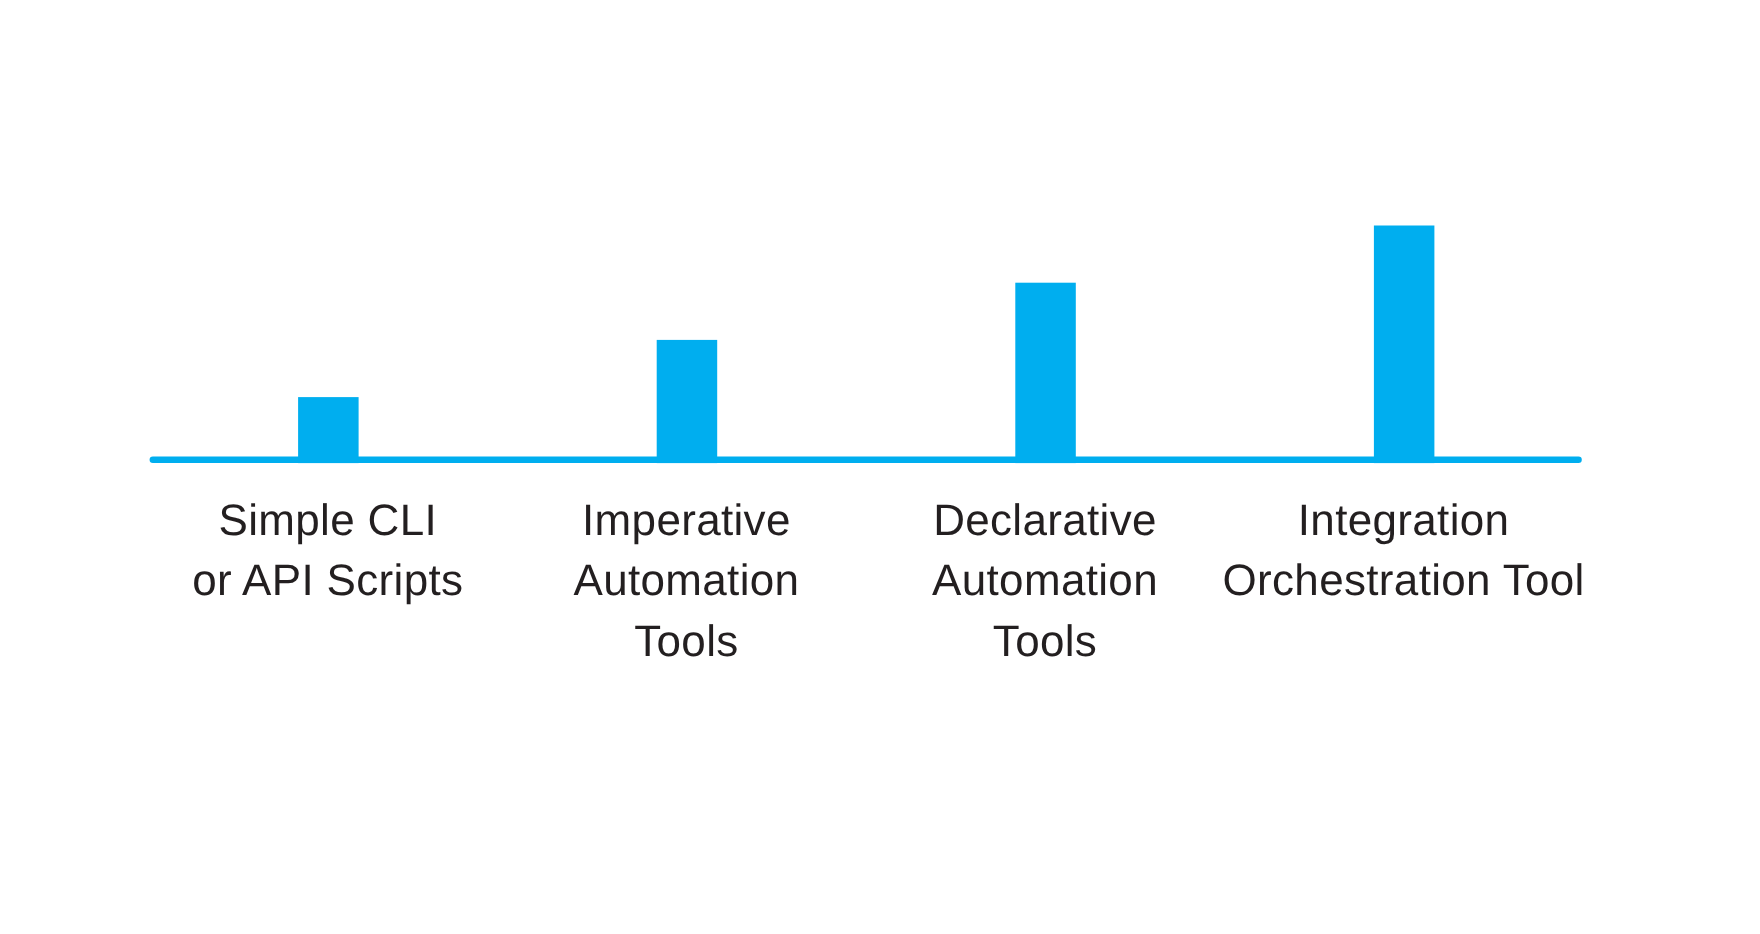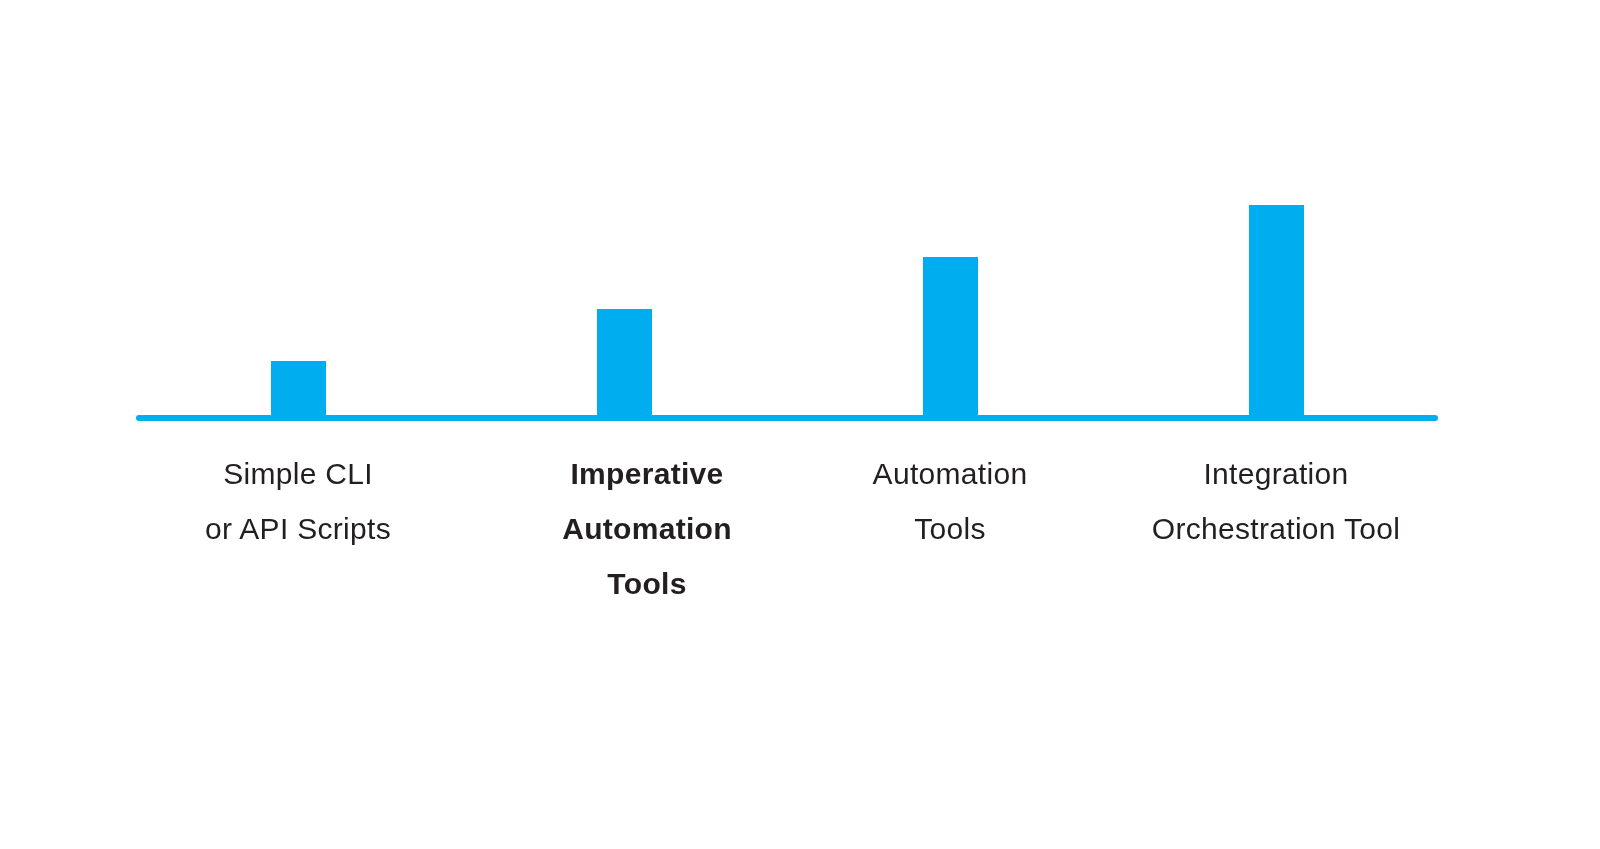--- a/index.html
+++ b/index.html
@@ -32,28 +32,28 @@
   }
   .bar-0 { left: 270.5px; }
   .bar-1 { left: 596.5px; }
   .bar-2 { left: 922.5px; }
   .bar-3 { left: 1248.5px; }
   .cat-label {
     position: absolute;
     top: 446px;
     width: 360px;
     text-align: center;
-    font-size: 30px;
+    font-size: 40px;
     line-height: 55px;
     letter-spacing: 0.3px;
     color: var(--text-color, #231F20);
     font-weight: 400;
   }
   .label-0 { left: 118px; }
-  .label-1 { left: 467px; font-weight: bold; }
+  .label-1 { left: 444px; }
   .label-2 { left: 770px; }
   .label-3 { left: 1096px; }
 </style>
 </head>
 <body>
 
 <div class="canvas">
 
   <div class="axis-line"></div>
 
@@ -67,20 +67,21 @@
     <div>or API Scripts</div>
   </div>
 
   <div class="cat-label label-1">
     <div>Imperative</div>
     <div>Automation</div>
     <div>Tools</div>
   </div>
 
   <div class="cat-label label-2">
+    <div>Declarative</div>
     <div>Automation</div>
     <div>Tools</div>
   </div>
 
   <div class="cat-label label-3">
     <div>Integration</div>
     <div>Orchestration Tool</div>
   </div>
 
 </div>

